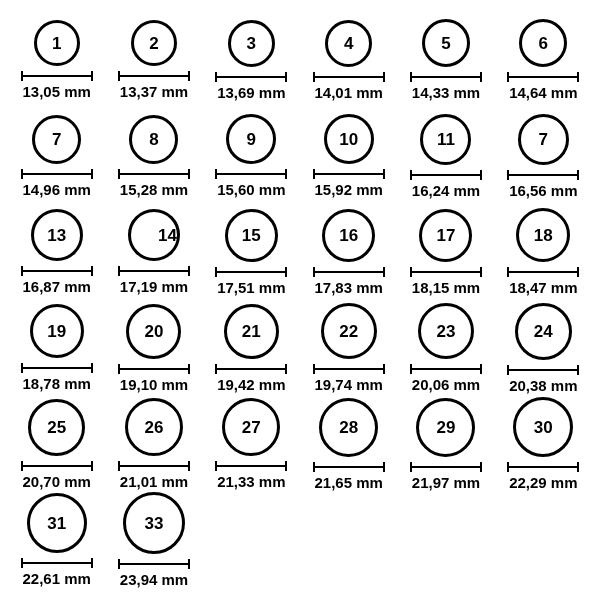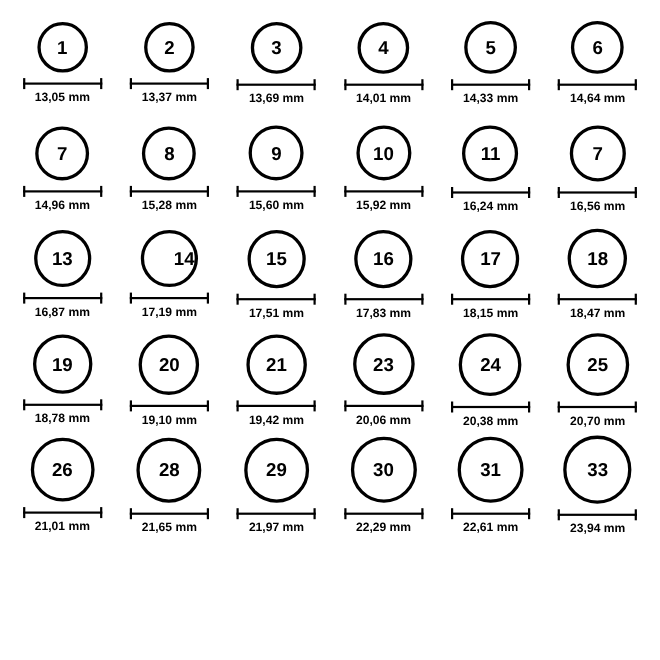--- a/index.html
+++ b/index.html
@@ -73,21 +73,21 @@
   .measure .cap {
     position: absolute;
     top: 0;
     width: 2px;
     height: 10px;
     background: #000000;
   }
   .measure .cap.left { left: 0; }
   .measure .cap.right { right: 0; }
   .diameter {
-    font-size: 11px;
+    font-size: 15px;
     font-weight: bold;
     line-height: 1;
     margin-top: 3px;
     color: #000000;
     white-space: nowrap;
   }
 </style>
 </head>
 <body>
 
@@ -319,20 +319,31 @@
         </div>
         <div class="measure">
           <div class="bar"></div>
           <div class="cap left"></div>
           <div class="cap right"></div>
         </div>
         <div class="diameter">19,42 mm</div>
       </div>
       <div class="cell">
         <div class="ring" style="width: 56px; height: 56px; margin-top: 3px;">
+          <span class="ring-size">22</span>
+        </div>
+        <div class="measure">
+          <div class="bar"></div>
+          <div class="cap left"></div>
+          <div class="cap right"></div>
+        </div>
+        <div class="diameter">19,74 mm</div>
+      </div>
+      <div class="cell">
+        <div class="ring" style="width: 56px; height: 56px; margin-top: 3px;">
           <span class="ring-size">23</span>
         </div>
         <div class="measure">
           <div class="bar"></div>
           <div class="cap left"></div>
           <div class="cap right"></div>
         </div>
         <div class="diameter">20,06 mm</div>
       </div>
       <div class="cell">
@@ -360,20 +371,31 @@
       <div class="cell">
         <div class="ring" style="width: 58px; height: 58px; margin-top: 2px; text-align: center;">
           <span class="ring-size">26</span>
         </div>
         <div class="measure">
           <div class="bar"></div>
           <div class="cap left"></div>
           <div class="cap right"></div>
         </div>
         <div class="diameter">21,01 mm</div>
+      </div>
+      <div class="cell">
+        <div class="ring" style="width: 58px; height: 58px; margin-top: 2px;">
+          <span class="ring-size">27</span>
+        </div>
+        <div class="measure">
+          <div class="bar"></div>
+          <div class="cap left"></div>
+          <div class="cap right"></div>
+        </div>
+        <div class="diameter">21,33 mm</div>
       </div>
       <div class="cell">
         <div class="ring" style="width: 59px; height: 59px; margin-top: 2px;">
           <span class="ring-size">28</span>
         </div>
         <div class="measure">
           <div class="bar"></div>
           <div class="cap left"></div>
           <div class="cap right"></div>
         </div>

